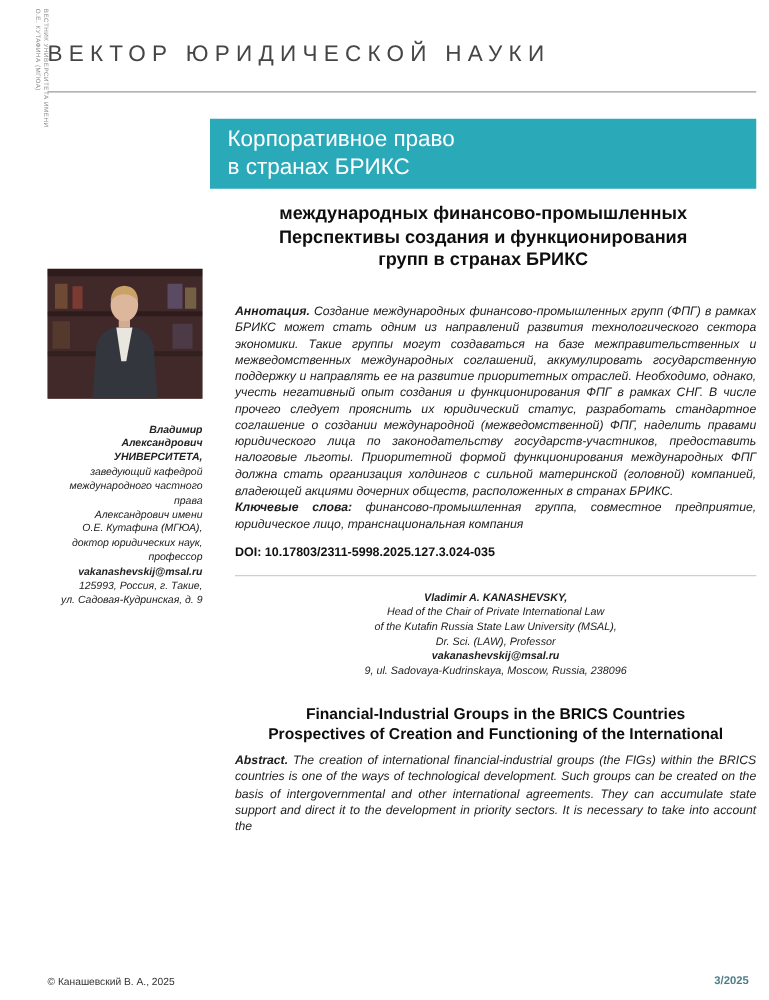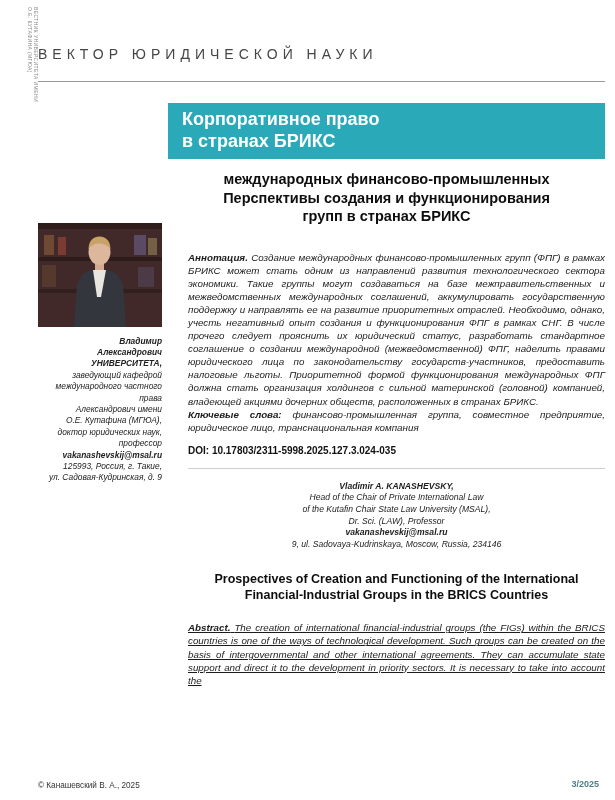--- a/index.html
+++ b/index.html
@@ -13,48 +13,48 @@
   }
   .spine {
     position: absolute; left: 25px; top: 7px;
     width: 14px; height: 96px;
     writing-mode: vertical-rl;
     font-size: 5px; line-height: 6px; letter-spacing: .4px;
     color: #8a8a8a;
   }
   .content { position: absolute; left: 38px; right: 10px; top: 0; }
   .section-header {
-    margin-top: 46px;
-    font-size: 14px; font-weight: 400;
+    margin-top: 33px;
+    font-size: 18px; font-weight: 400;
     letter-spacing: 5px;
     color: #454545;
     white-space: nowrap;
   }
   .header-rule { border: none; border-top: 1.3px solid #9a9a9a; margin-top: 19px; }
   .right-offset { margin-left: 130px; }
   .banner {
     margin-top: 21px;
     background: #2aa9b9;
     color: #ffffff;
     padding: 5px 10px 7px 14px;
   }
-  .banner-line { font-size: 18px; line-height: 22px; font-weight: 700; }
+  .banner-line { font-size: 18px; line-height: 22px; font-weight: 400; }
   .title-ru {
     margin-top: 11px; text-align: center;
     font-weight: bold; font-size: 14.5px; line-height: 18.5px;
     color: #0e0e0e;
   }
   .columns { display: flex; align-items: flex-start; margin-top: 5px; }
   .left-col { flex: 0 0 124px; width: 124px; }
   .right-col { flex: 1; margin-left: 6px; }
   .right-col-inner { margin-left: 20px; }
   .photo { width: 124px; height: 104px; overflow: hidden; margin-top: -8px; background: #41292a; }
   .photo svg { display: block; width: 124px; height: 104px; }
   .author-ru {
-    margin-top: 9px; text-align: right;
+    margin-top: 19px; text-align: right;
     font-style: italic; font-size: 8.4px; line-height: 11.4px;
     color: #222222;
   }
   .bold { font-weight: bold; }
   .abstract {
     font-style: italic; font-size: 9.8px; line-height: 13.1px;
     text-align: justify; color: #1c1c1c;
   }
   .abstract-ru { margin-top: 20px; }
   .kw { margin-top: 0; }
@@ -63,21 +63,21 @@
   .author-en {
     margin-top: 12px; text-align: center;
     font-style: italic; font-size: 8.6px; line-height: 11.6px;
     color: #1d1d1d;
   }
   .title-en {
     margin-top: 21px; text-align: center;
     font-weight: bold; font-size: 12.5px; line-height: 16px;
     color: #0e0e0e;
   }
-  .abstract-en { margin-top: 18px; text-decoration: underline; }
+  .abstract-en { margin-top: 7px; }
   .copyright { position: absolute; left: 38px; top: 737px; font-size: 8.2px; color: #333333; margin-top: 44px; }
   .issue { position: absolute; right: 16px; top: 779px; font-size: 9px; font-weight: bold; color: #4d7f88; }
 </style>
 </head>
 <body>
 
 <div class="spine">ВЕСТНИК УНИВЕРСИТЕТА ИМЕНИ О.Е. КУТАФИНА (МГЮА)</div>
 
 <div class="content">
 
@@ -147,29 +147,29 @@
           <span>финансово-промышленная группа, совместное предприятие, юридическое лицо, транснациональная компания</span>
         </p>
 
         <p class="doi">DOI: 10.17803/2311-5998.2025.127.3.024-035</p>
 
         <div class="divider"></div>
 
         <div class="author-en">
           <div class="bold">Vladimir A. KANASHEVSKY,</div>
           <div>Head of the Chair of Private International Law</div>
-          <div>of the Kutafin Chair State Law University (MSAL),</div>
+          <div>of the Kutafin Russia State Law University (MSAL),</div>
           <div>Dr. Sci. (LAW), Professor</div>
           <div class="bold">vakanashevskij@msal.ru</div>
-          <div>9, ul. Sadovaya-Kudrinskaya, Moscow, Russia, 234146</div>
+          <div>9, ul. Sadovaya-Kudrinskaya, Moscow, Russia, 238096</div>
         </div>
 
         <div class="title-en">
+          <div>Financial-Industrial Groups in the BRICS Countries</div>
           <div>Prospectives of Creation and Functioning of the International</div>
-          <div>Financial-Industrial Groups in the BRICS Countries</div>
         </div>
 
         <p class="abstract abstract-en">
           <span class="bold">Abstract.</span>
           <span>The creation of international financial-industrial groups (the FIGs) within the BRICS countries is one of the ways of technological development. Such groups can be created on the basis of intergovernmental and other international agreements. They can accumulate state support and direct it to the development in priority sectors. It is necessary to take into account the</span>
         </p>
 
       </div>
     </div>
 

